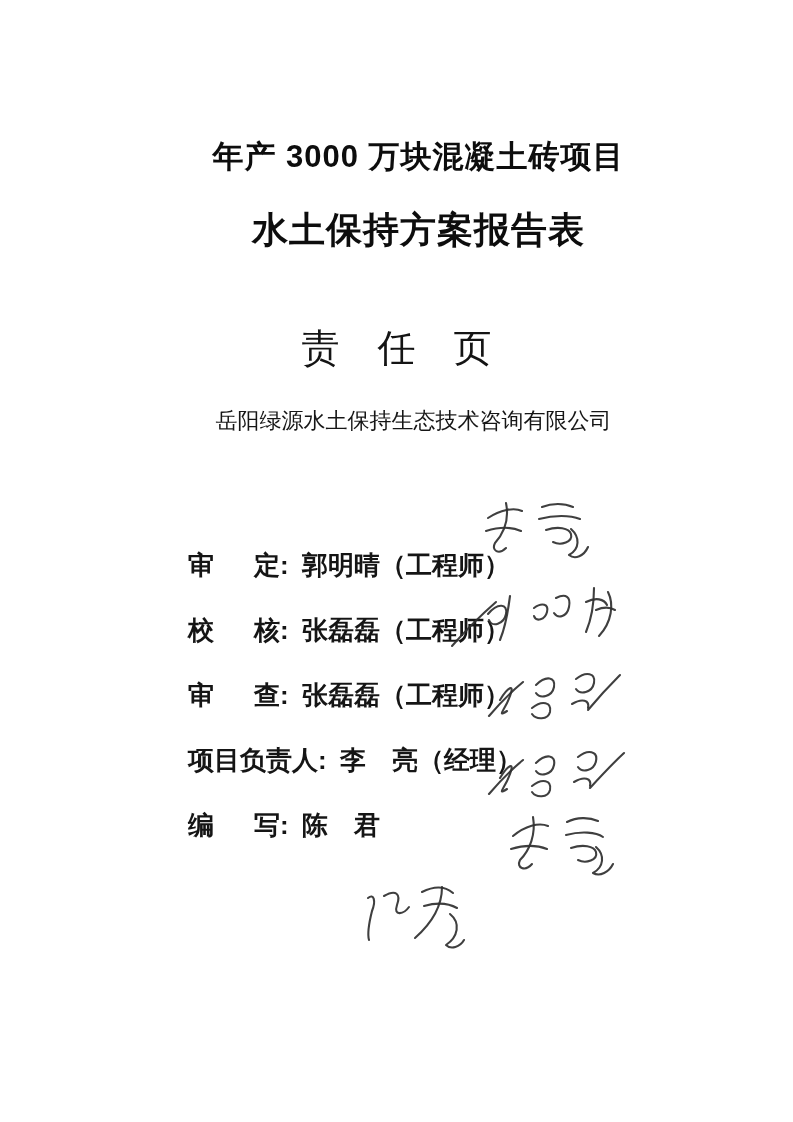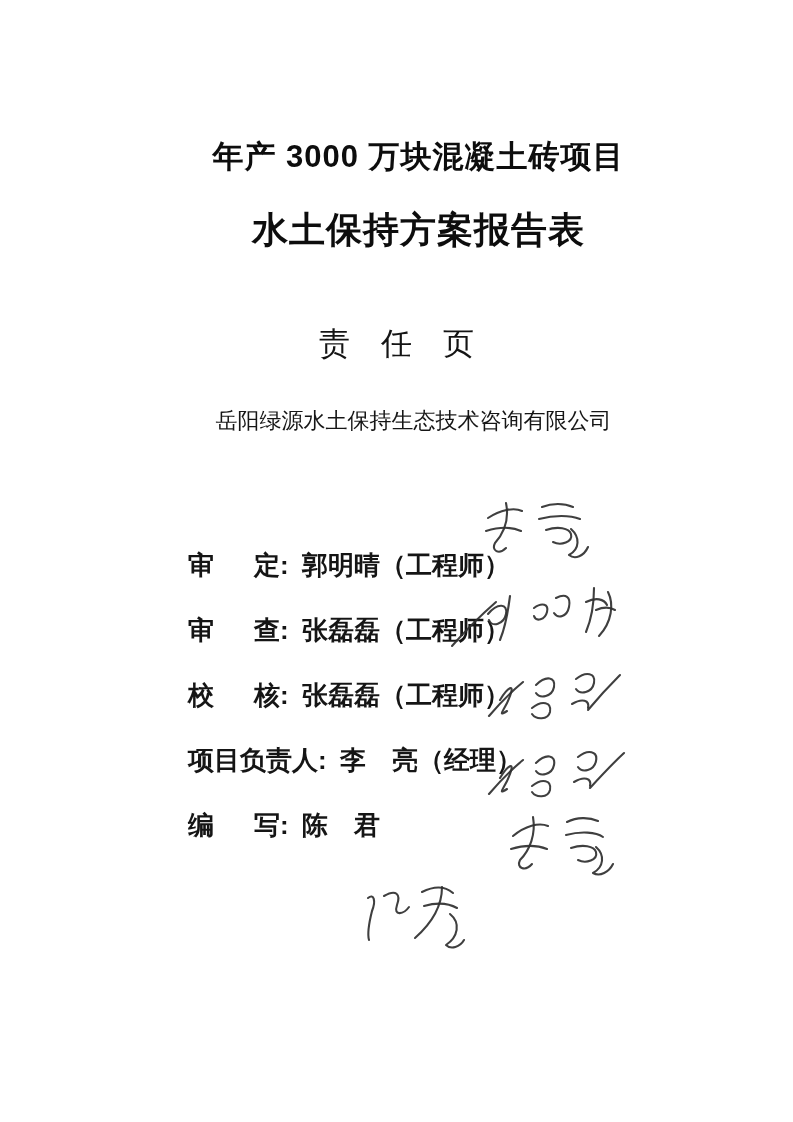--- a/index.html
+++ b/index.html
@@ -24,21 +24,21 @@
     white-space:nowrap;
     padding-left:22px;
   }
   .doc-title-1{top:136px;font-size:31px;letter-spacing:1px;}
   .doc-title-2{top:206px;font-size:36px;letter-spacing:1px;}
   .section-heading{
     position:absolute;top:323px;left:0;width:100%;
     text-align:center;
     font-family:Liberation Mono, monospace;
     font-weight:400;
-    font-size:31px;
+    font-size:38px;
     color:#141414;
     white-space:nowrap;
   }
   .company-line{
     position:absolute;top:406px;left:0;width:100%;
     text-align:center;
     font-family:"Liberation Serif","DejaVu Serif",serif;
     font-weight:400;
     font-size:22px;
     color:#161616;
@@ -93,24 +93,24 @@
 
   <div class="section-heading">责　任　页</div>
 
   <div class="company-line">岳阳绿源水土保持生态技术咨询有限公司</div>
 
   <div class="resp-block">
     <div class="resp-line">
       <span class="resp-label">审定</span><span class="resp-sep">: </span><span class="resp-person">郭明晴（工程师）</span>
     </div>
     <div class="resp-line">
-      <span class="resp-label">审查</span><span class="resp-sep">: </span><span class="resp-person">张磊磊（工程师）</span>
+      <span class="resp-label">校核</span><span class="resp-sep">: </span><span class="resp-person">张磊磊（工程师）</span>
     </div>
     <div class="resp-line">
-      <span class="resp-label">校核</span><span class="resp-sep">: </span><span class="resp-person">张磊磊（工程师）</span>
+      <span class="resp-label">审查</span><span class="resp-sep">: </span><span class="resp-person">张磊磊（工程师）</span>
     </div>
     <div class="resp-line wide-label">
       <span class="resp-label">项目负责人</span><span class="resp-sep">: </span><span class="resp-person">李　亮（经理）</span>
     </div>
     <div class="resp-line">
       <span class="resp-label">编写</span><span class="resp-sep">: </span><span class="resp-person">陈　君</span>
     </div>
   </div>
 
   <svg class="sig sig-1" viewBox="0 0 122 66" aria-hidden="true">

